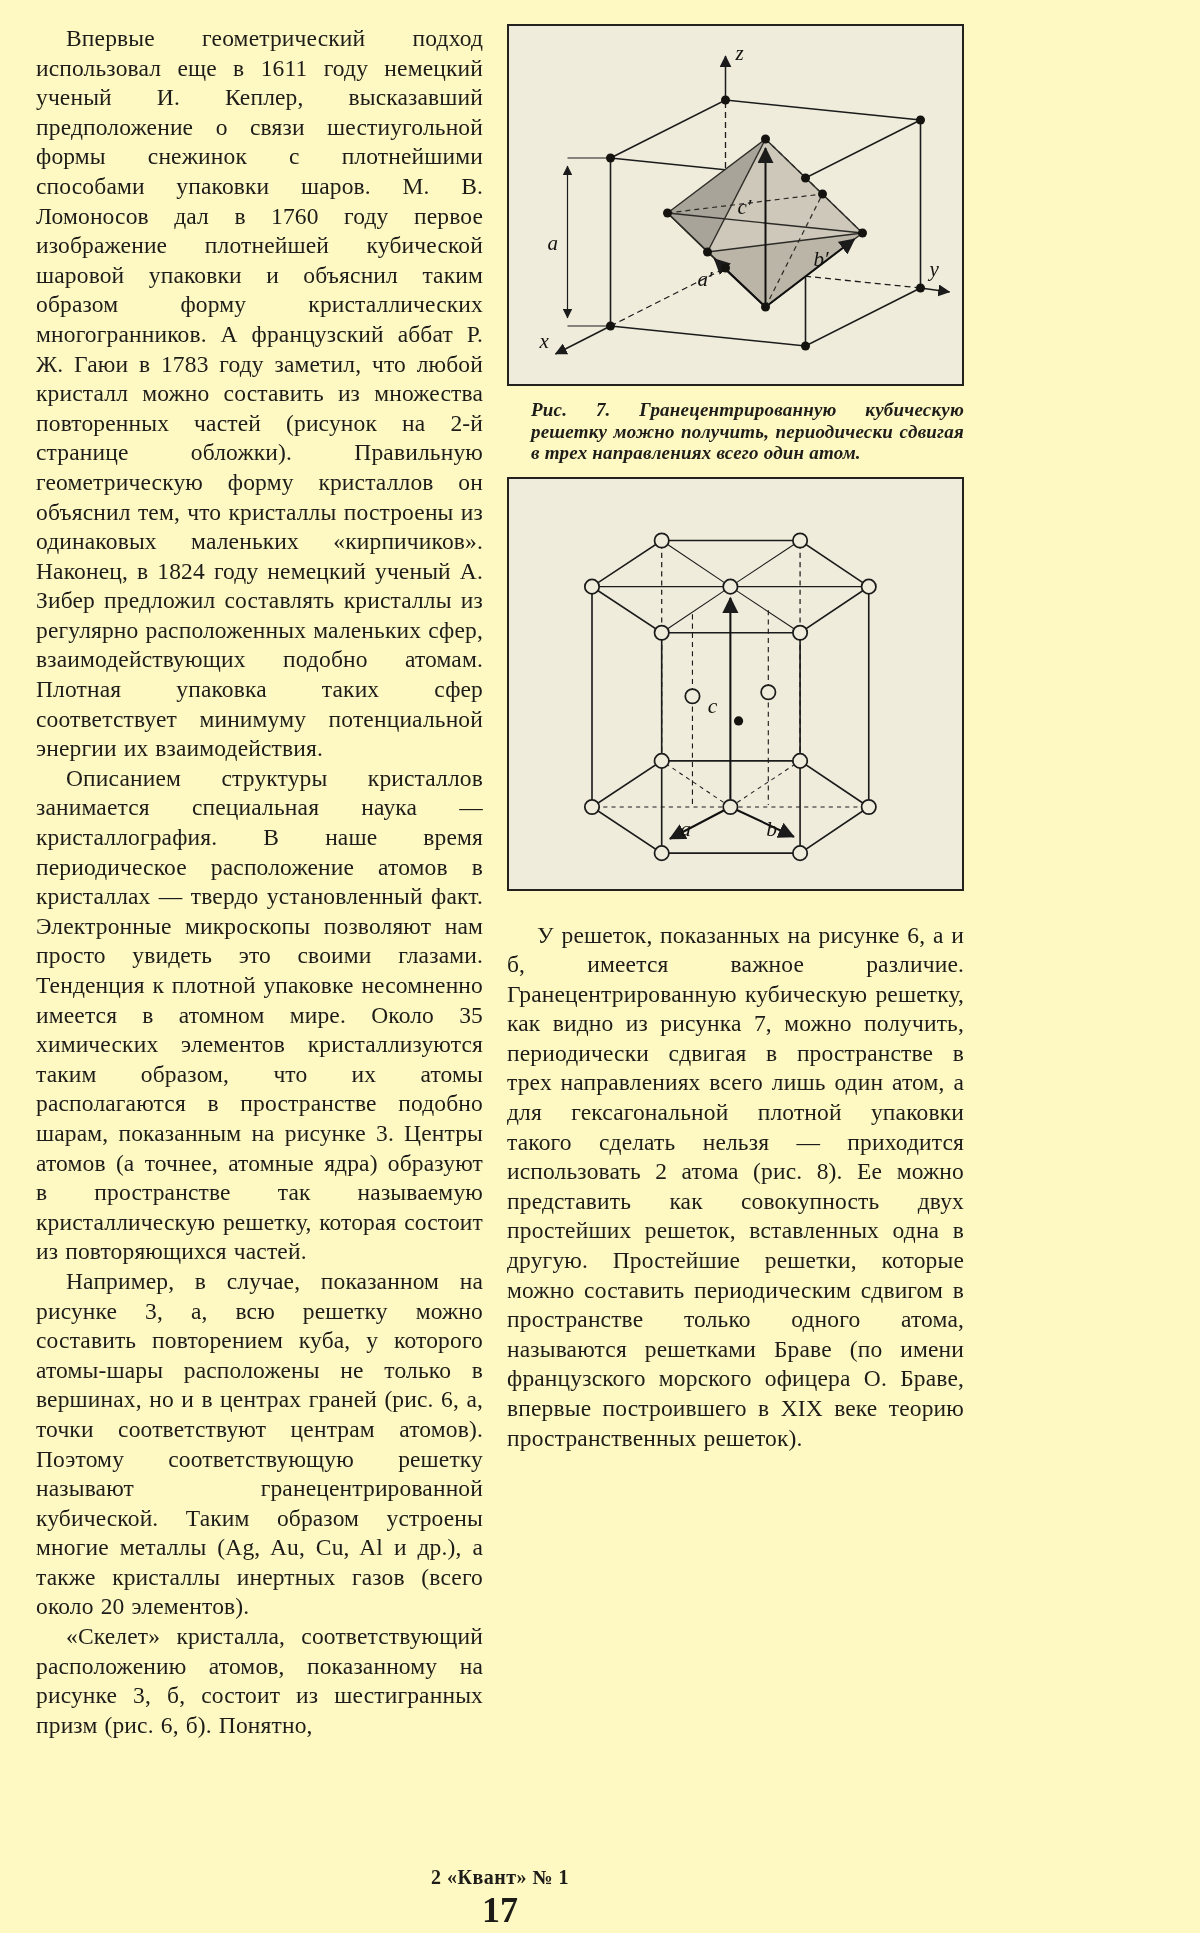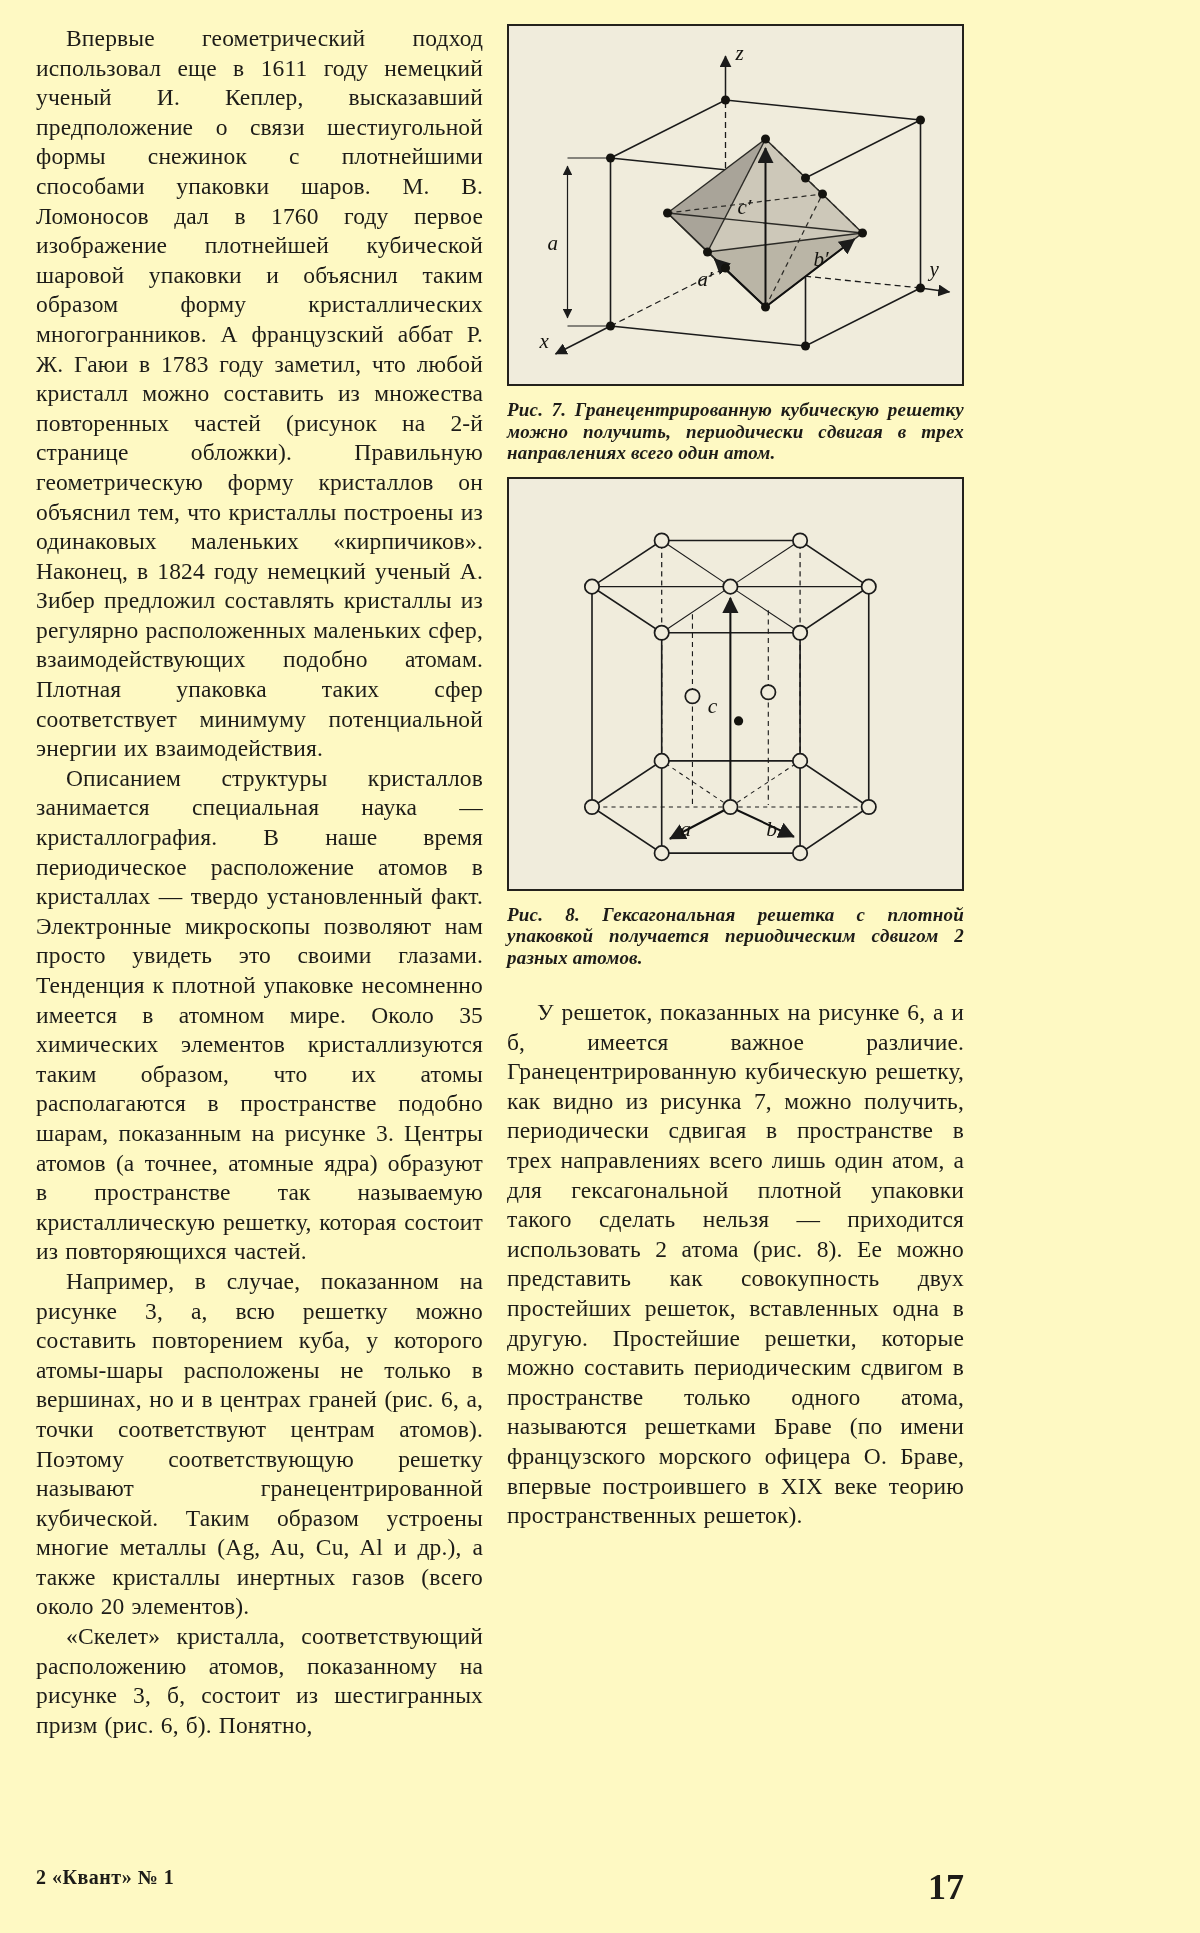--- a/index.html
+++ b/index.html
@@ -36,31 +36,33 @@
   .fig-svg { width:100%; height:100%; display:block; }
 
   .caption {
     margin-top:13px;
     font-size:19px;
     font-style:italic;
     font-weight:bold;
     line-height:21.5px;
     text-align:justify;
     letter-spacing:0.2px;
+    margin-left:24px;
   }
 
   .right-text { margin-top:30px; }
 
   .footer {
     position:absolute;
     left:36px; top:1866px;
     width:928px;
     display:flex;
     justify-content:space-between;
-    align-items:flex-start;
+    align-items:center;
+    flex-direction:column;
   }
   .footer-signature { font-size:20px; font-weight:bold; letter-spacing:0.5px; }
   .page-number { font-size:36px; font-weight:bold; }
 
   .fig-svg text {
     font-family:"Liberation Serif","DejaVu Serif",serif;
     font-style:italic;
     font-size:21px;
     fill:#14130f;
   }
@@ -240,21 +242,20 @@
           <circle cx="148" cy="150" r="7"></circle>
           <circle cx="283" cy="150" r="7"></circle>
           <circle cx="215" cy="105" r="7"></circle>
           <circle cx="178" cy="212" r="7"></circle>
           <circle cx="252" cy="208" r="7"></circle>
         </g>
         <circle cx="223" cy="236" r="4.5" fill="#14130f"></circle>
       </svg>
     </div>
 
-    <p class="caption">Рис. 8. Гексагональная решетка с плотной упаковкой получается периодическим сдвигом 2 разных атомов.</p>
 
     <div class="body-text right-text">
       <p>У решеток, показанных на рисунке 6, а и б, имеется важное различие. Гранецентрированную кубическую решетку, как видно из рисунка 7, можно получить, периодически сдвигая в пространстве в трех направлениях всего лишь один атом, а для гексагональной плотной упаковки такого сделать нельзя — приходится использовать 2 атома (рис. 8). Ее можно представить как совокупность двух простейших решеток, вставленных одна в другую. Простейшие решетки, которые можно составить периодическим сдвигом в пространстве только одного атома, называются решетками Браве (по имени французского морского офицера О. Браве, впервые построившего в XIX веке теорию пространственных решеток).</p>
     </div>
   </div>
 
   <div class="footer">
     <span class="footer-signature">2 «Квант» № 1</span>
     <span class="page-number">17</span>
   </div>

